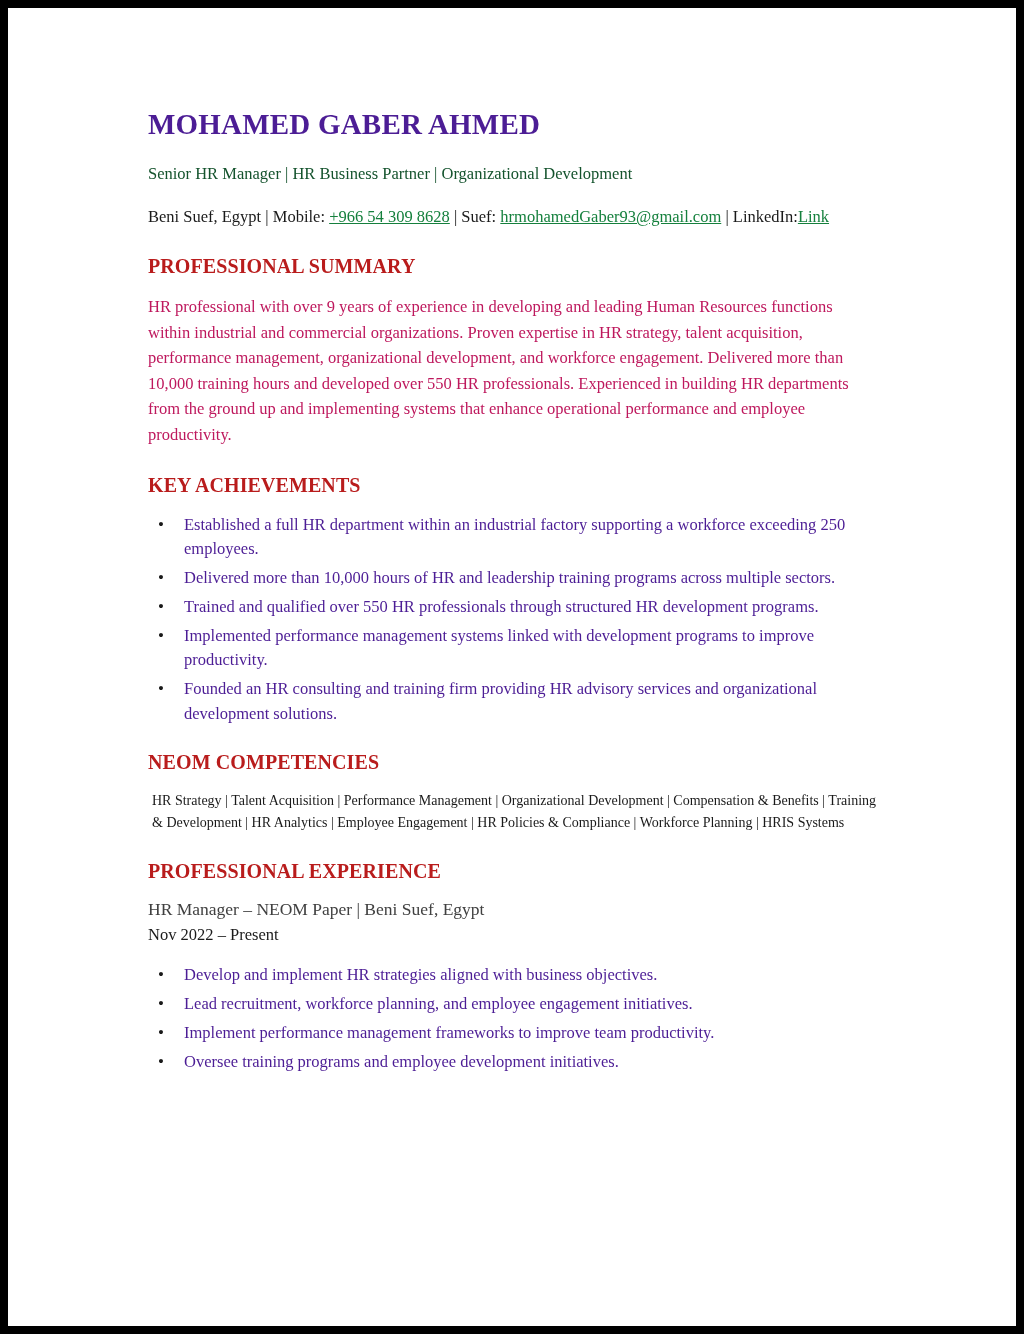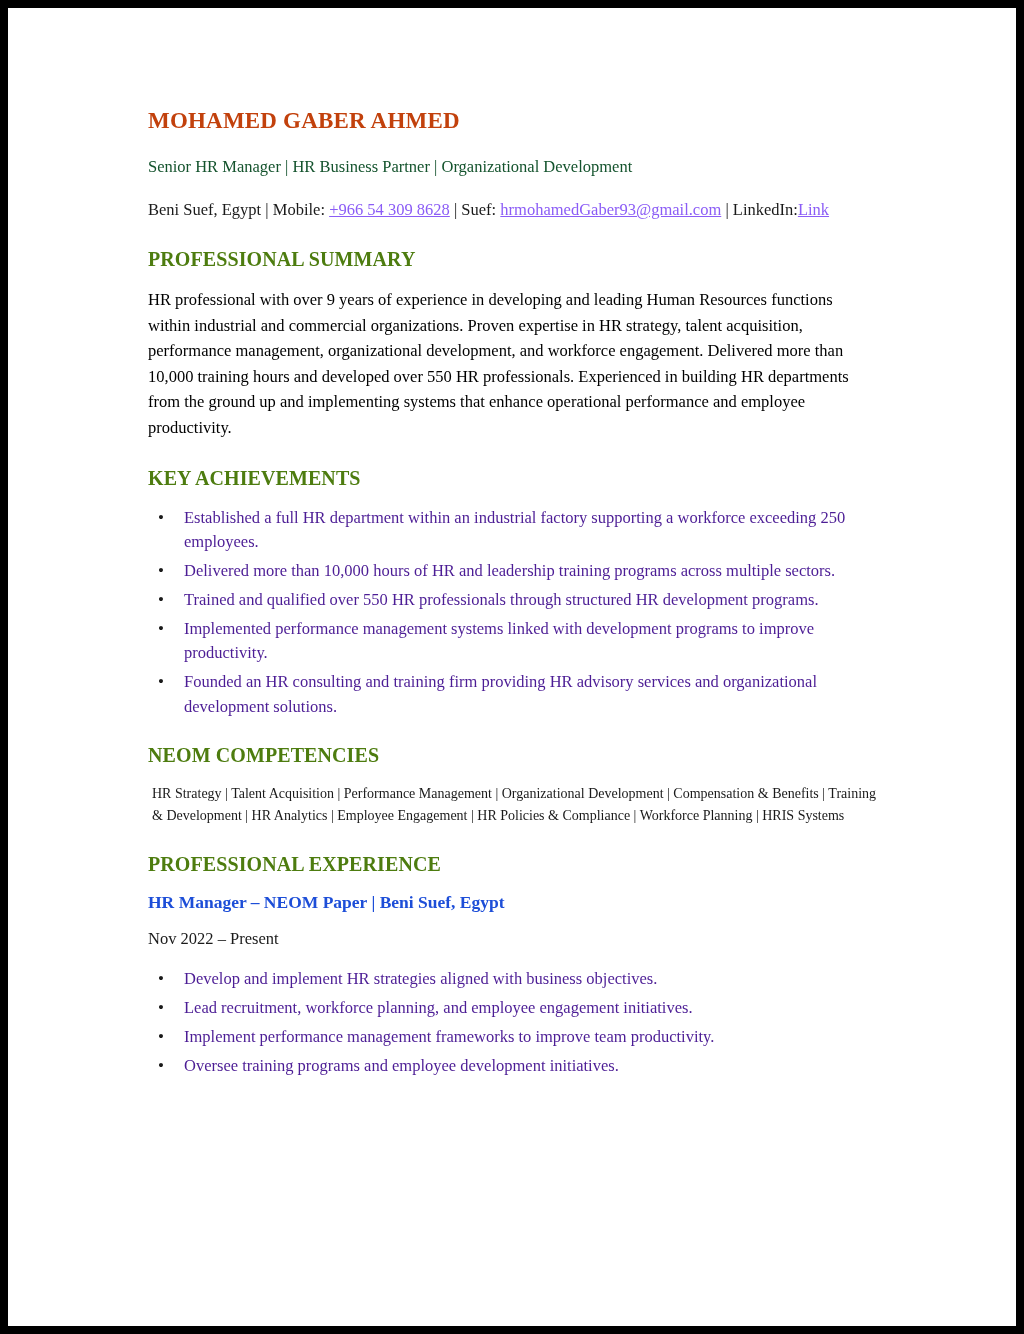--- a/index.html
+++ b/index.html
@@ -22,52 +22,52 @@
     background: #ffffff;
   }
   .doc {
     position: absolute;
     left: 140px;
     top: 100px;
     width: 730px;
   }
   h1.name {
     font-family: "Liberation Serif", serif;
-    font-size: 23px;
+    font-size: 29px;
     font-weight: bold;
     letter-spacing: 0.2px;
     margin: 0 0 22px 0;
-    color: #c2410c;
+    color: #4c1d95;
   }
   .subtitle {
     font-size: 16.5px;
     color: #14532d;
     margin: 0 0 20px 0;
     line-height: 1.35;
   }
   .contact {
     font-size: 16.5px;
     color: #1a1a1a;
     margin: 0 0 26px 0;
     line-height: 1.45;
   }
   .contact a {
-    color: #8b5cf6;
+    color: #15803d;
     text-decoration: underline;
   }
   h2.section {
     font-size: 20px;
     font-weight: bold;
-    color: #4d7c0f;
+    color: #b91c1c;
     margin: 0 0 16px 0;
     letter-spacing: 0.1px;
   }
   p.body {
     font-size: 16.5px;
-    color: #000000;
+    color: #be185d;
     line-height: 1.55;
     margin: 0 0 26px 0;
   }
   ul.bullets {
     list-style: none;
     margin: 0 0 24px 0;
     padding: 0;
   }
   ul.bullets li {
     position: relative;
@@ -86,23 +86,23 @@
     color: #1a1a1a;
   }
   .competencies {
     font-size: 14px;
     color: #1a1a1a;
     line-height: 1.6;
     margin: 0 0 26px 4px;
   }
   h3.job {
     font-size: 17.5px;
-    font-weight: bold;
-    color: #1d4ed8;
-    margin: 0 0 16px 0;
+    font-weight: normal;
+    color: #404040;
+    margin: 0 0 5px 0;
   }
   .dates {
     font-size: 16.5px;
     color: #1a1a1a;
     margin: 0 0 18px 0;
   }
 </style>
 </head>
 <body>
 

